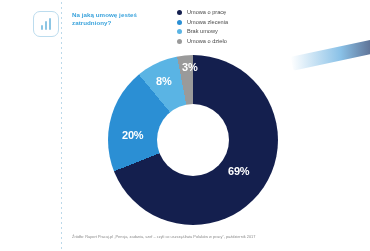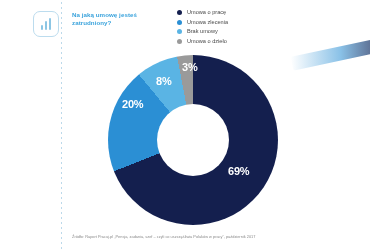--- a/index.html
+++ b/index.html
@@ -145,21 +145,21 @@
     border-radius: 50%;
   }
   .slice-label {
     position: absolute;
     color: #ffffff;
     font-size: 11px;
     font-weight: bold;
     letter-spacing: -0.2px;
   }
   .label-main   { left: 128px; top: 112px; }
-  .label-second { left: 22px;  top: 45px;  }
+  .label-second { left: 22px;  top: 76px;  }
   .label-third  { left: 56px;  top: 22px;  }
   .label-fourth { left: 82px;  top: 8px;   }
 
   
   .footer {
     position: absolute;
     left: 72px;
     right: 8px;
     top: 234px;
     font-size: 3.9px;

